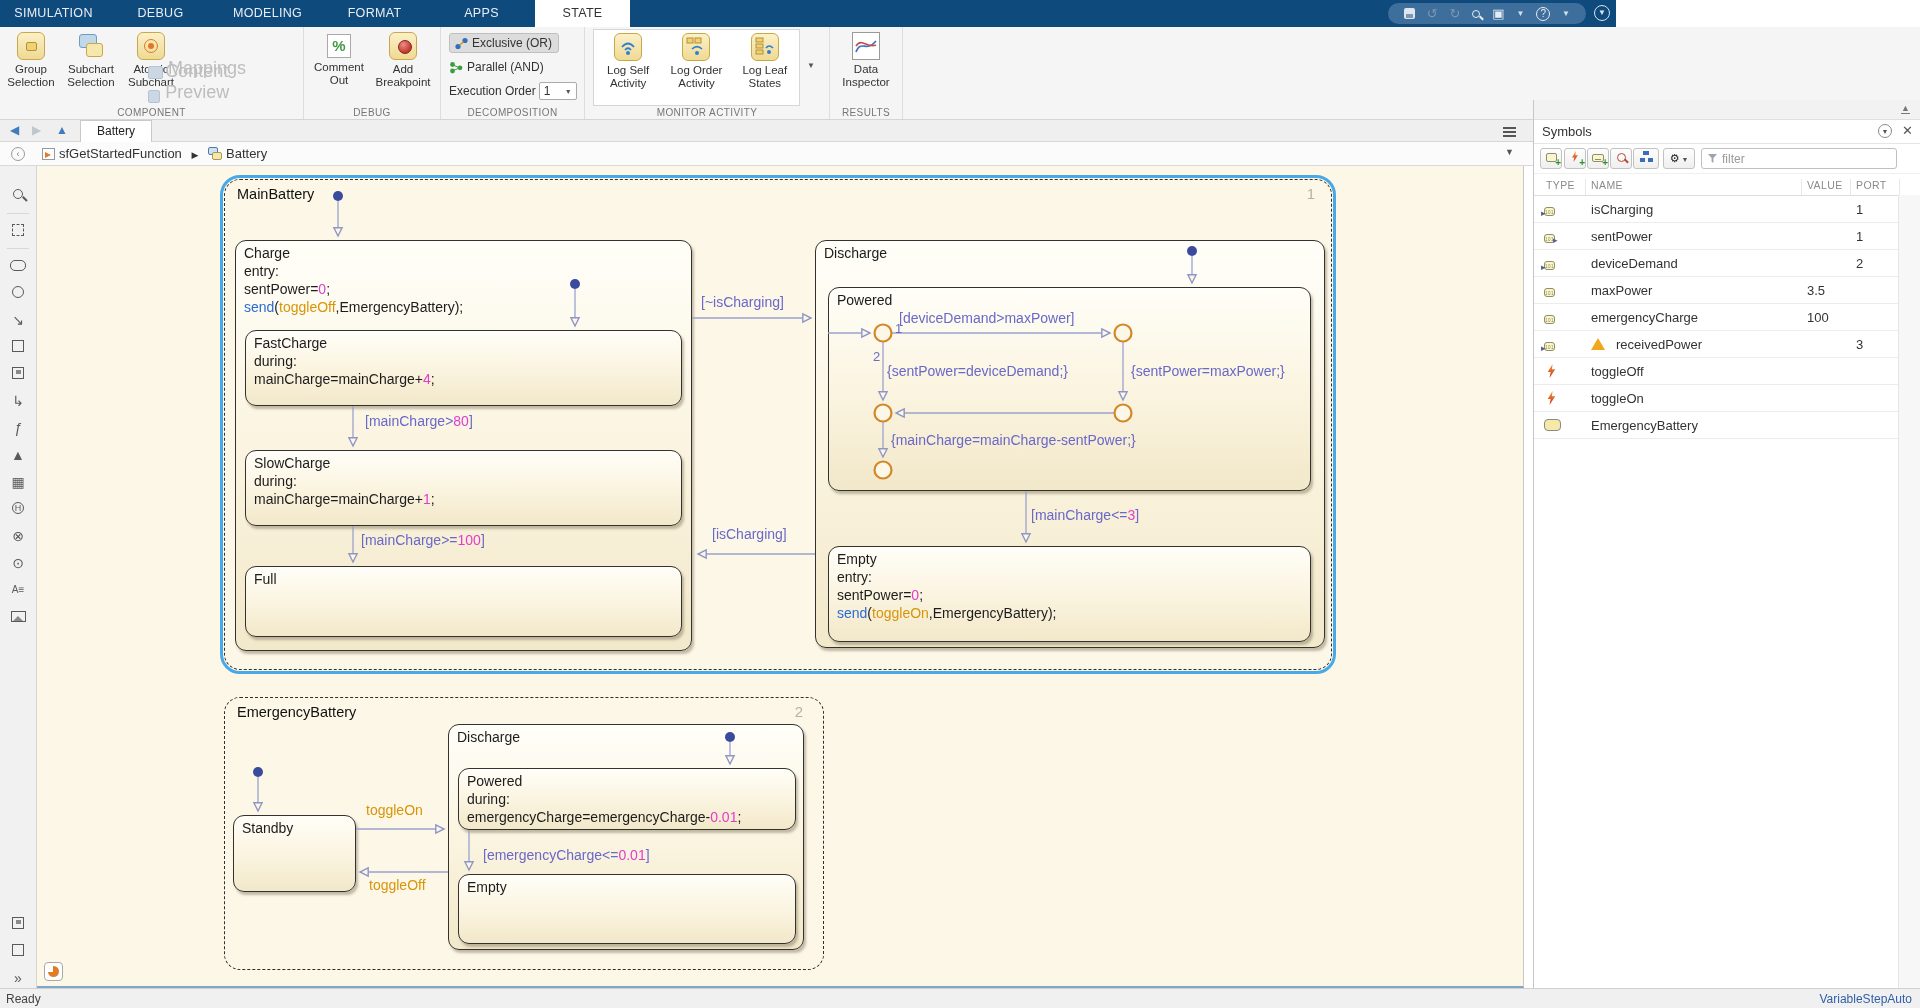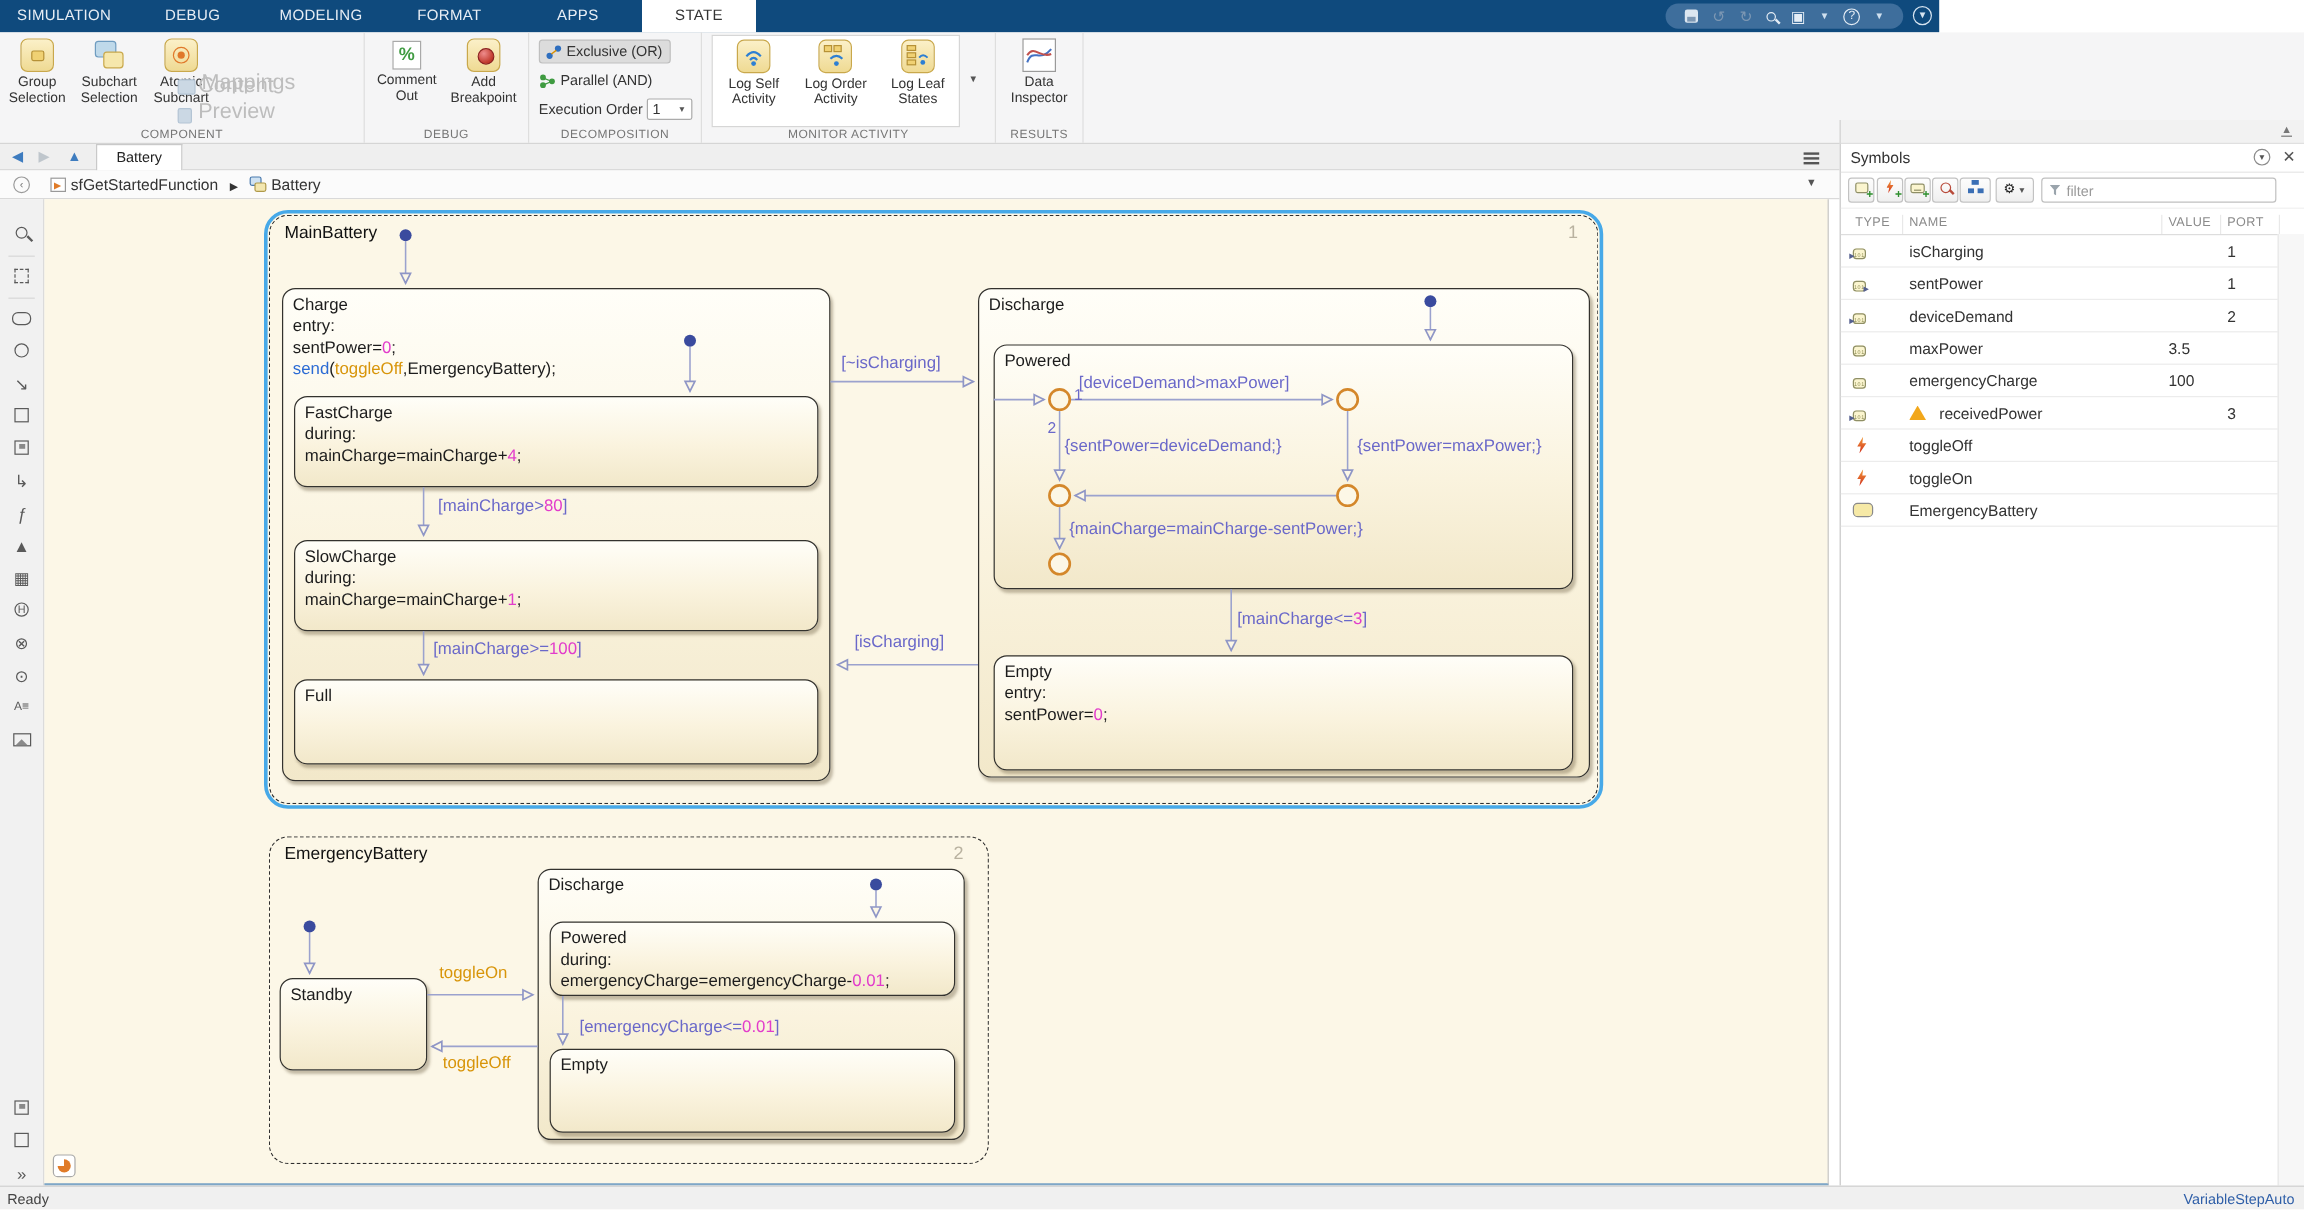--- a/index.html
+++ b/index.html
@@ -388,20 +388,21 @@
   <div class="st" style="left:778px;top:74px;width:510px;height:408px">
     <div><span>Discharge</span></div>
   </div>
   <div class="st" style="left:791px;top:121px;width:483px;height:204px">
     <div><span>Powered</span></div>
   </div>
   <div class="st" style="left:791px;top:380px;width:483px;height:96px">
     <div><span>Empty</span></div>
     <div><span>entry:</span></div>
     <div><span>sentPower=</span><span class="num">0</span><span>;</span></div>
+    <div><span class="kw">send</span><span>(</span><span class="ev">toggleOn</span><span>,EmergencyBattery);</span></div>
   </div>
 
   <div class="chart-box" style="left:187px;top:531px;width:600px;height:273px">
     <span class="chart-title">EmergencyBattery</span>
     <span class="chart-order" style="right:20px">2</span>
   </div>
   <div class="st" style="left:196px;top:649px;width:123px;height:77px">
     <div><span>Standby</span></div>
   </div>
   <div class="st" style="left:411px;top:558px;width:356px;height:226px">

